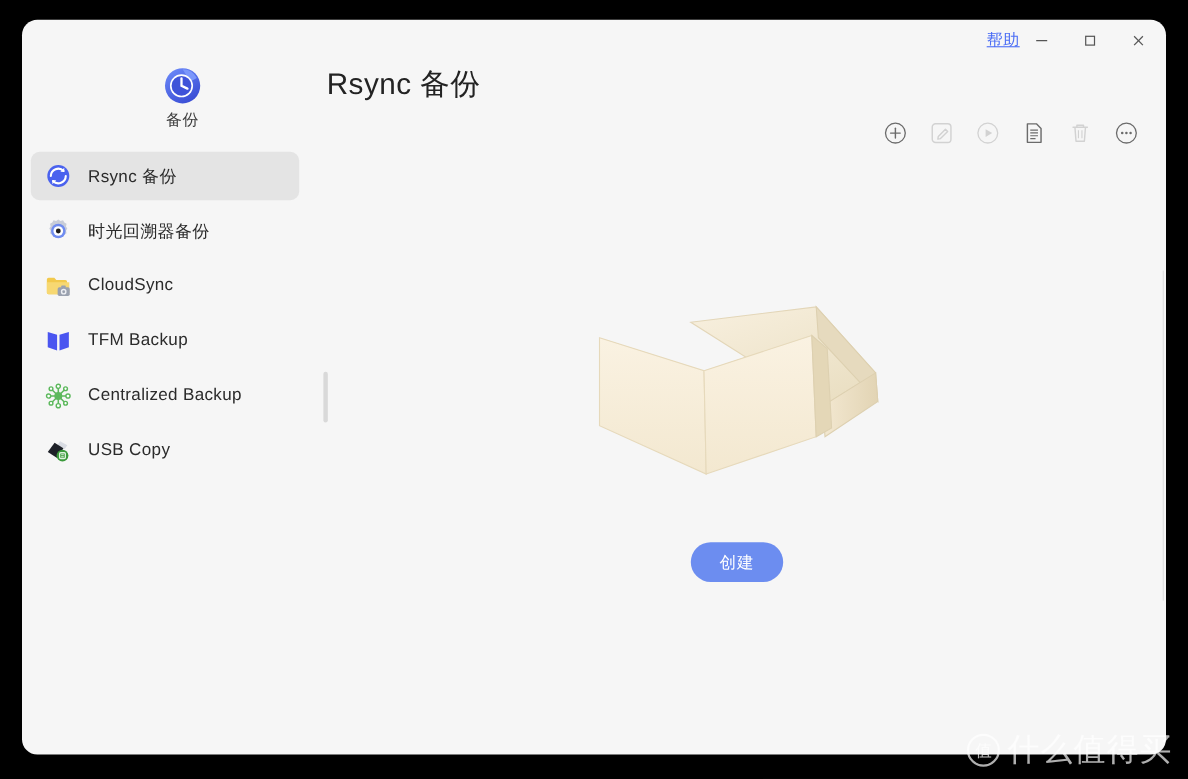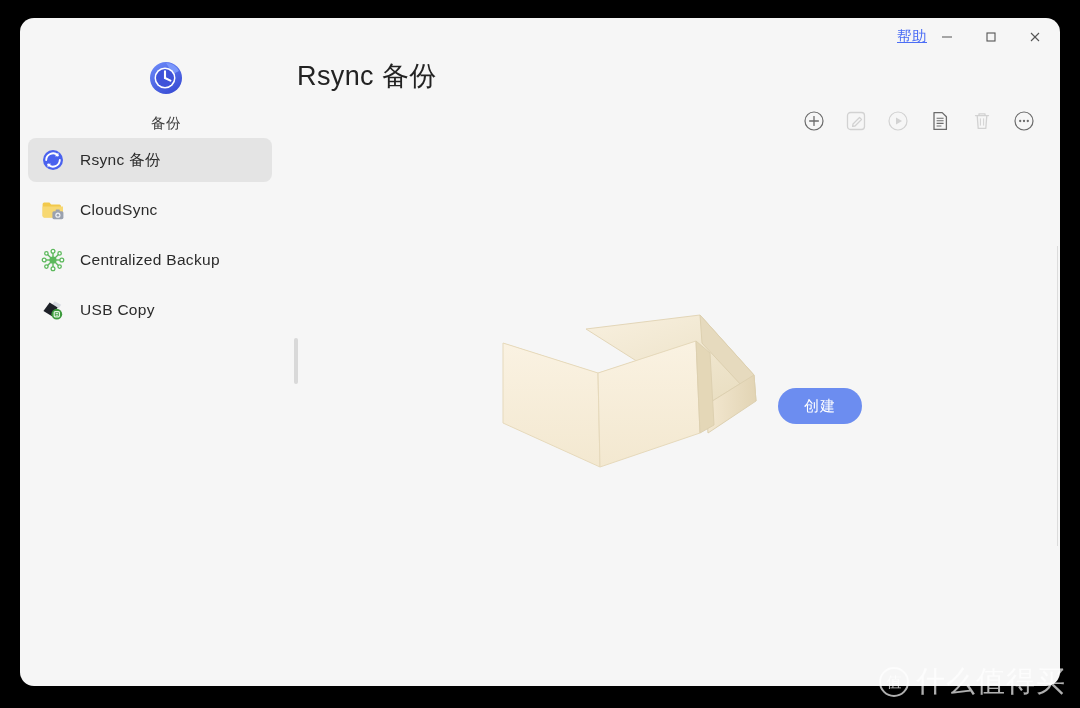--- a/index.html
+++ b/index.html
@@ -70,21 +70,21 @@
     left: 106px;
     top: 40px;
     width: 80px;
     text-align: center;
   }
   .app-badge .glyph {
     width: 40px; height: 40px;
     margin: 0 auto;
   }
   .app-badge .caption {
-    margin-top: 16px;
+    margin-top: 2px;
     font-size: 14.5px;
     color: #3c3c3c;
     letter-spacing: .5px;
     font-family: Liberation Serif, serif;
   }
 
   .page-title {
     position: absolute;
     left: 277px;
     top: 40px;
@@ -163,21 +163,21 @@
     width: 780px;
     height: 548px;
   }
   .empty-wrap {
     position: absolute;
     left: 0;
     top: 0;
     width: 780px;
     height: 500px;
     display: flex;
-    flex-direction: row;
+    flex-direction: column;
     align-items: center;
     justify-content: center;
   }
   .box-art { width: 300px; height: 210px; display:block; }
   .create-btn {
     margin-top: 36px;
     width: 84px;
     height: 36px;
     border: none;
     border-radius: 18px;
@@ -333,35 +333,55 @@
             <path d="M6.2 13 A6.8 6.8 0 0 1 17.8 8.4" fill="none" stroke="#fff" stroke-width="1.9" stroke-linecap="round"></path>
             <path d="M19.8 13 A6.8 6.8 0 0 1 8.2 17.6" fill="none" stroke="#fff" stroke-width="1.9" stroke-linecap="round"></path>
             <path d="M18.4 5.6 L18.4 9.2 L14.9 9.2 Z" fill="#fff"></path>
             <path d="M7.6 20.4 L7.6 16.8 L11.1 16.8 Z" fill="#fff"></path>
           </svg>
         </span>
         <span class="nav-label">Rsync 备份</span>
       </div>
 
 
+      <div class="nav-item">
+        <span class="nav-icon">
+          <svg width="26" height="26" viewBox="0 0 26 26">
+            <path d="M13 2.6 l2 1.2 2.3-.5 1.2 2 2 1.2-.5 2.3 1.2 2-1.2 2 .5 2.3-2 1.2-1.2 2-2.3-.5-2 1.2-2-1.2-2.3.5-1.2-2-2-1.2.5-2.3-1.2-2 1.2-2-.5-2.3 2-1.2 1.2-2 2.3.5z" fill="#c8cdd8"></path>
+            <circle cx="13" cy="13" r="6.6" fill="#6f8cf0"></circle>
+            <circle cx="13" cy="13" r="4.4" fill="#ffffff"></circle>
+            <circle cx="13" cy="13" r="2.2" fill="#1c1c1c"></circle>
+          </svg>
+        </span>
+        <span class="nav-label">时光回溯器备份</span>
+      </div>
 
       <div class="nav-item">
         <span class="nav-icon">
           <svg width="26" height="26" viewBox="0 0 26 26">
             <path d="M2.6 7.2 a1.6 1.6 0 0 1 1.6-1.6 h5.2 l1.8 2 h8.2 a1.6 1.6 0 0 1 1.6 1.6 v9.6 a1.6 1.6 0 0 1 -1.6 1.6 H4.2 a1.6 1.6 0 0 1 -1.6-1.6 z" fill="#f2c94c"></path>
             <path d="M2.6 9.6 h20.4 v9.2 a1.6 1.6 0 0 1 -1.6 1.6 H4.2 a1.6 1.6 0 0 1 -1.6-1.6 z" fill="#f7d872"></path>
             <rect x="12.4" y="14.2" width="11" height="8" rx="1.6" fill="#9aa1af"></rect>
             <rect x="15.6" y="12.6" width="4.2" height="2.2" rx=".8" fill="#9aa1af"></rect>
             <circle cx="17.9" cy="18.2" r="2.6" fill="#eceef2"></circle>
             <circle cx="17.9" cy="18.2" r="1.3" fill="#9aa1af"></circle>
           </svg>
         </span>
         <span class="nav-label">CloudSync</span>
       </div>
 
+      <div class="nav-item">
+        <span class="nav-icon">
+          <svg width="26" height="26" viewBox="0 0 26 26">
+            <path d="M3.4 4.8 L11.9 7.4 V21.6 L3.4 18.6 Z" fill="#4a55f0"></path>
+            <path d="M22.6 4.8 L14.1 7.4 V21.6 L22.6 18.6 Z" fill="#4a55f0"></path>
+          </svg>
+        </span>
+        <span class="nav-label">TFM Backup</span>
+      </div>
 
       <div class="nav-item">
         <span class="nav-icon">
           <svg width="26" height="26" viewBox="0 0 26 26">
             <g stroke="#5cb85c" stroke-width="1.4">
               <line x1="13" y1="13" x2="13" y2="4.6"></line>
               <line x1="13" y1="13" x2="13" y2="21.4"></line>
               <line x1="13" y1="13" x2="4.6" y2="13"></line>
               <line x1="13" y1="13" x2="21.4" y2="13"></line>
               <line x1="13" y1="13" x2="6.6" y2="6.6"></line>

